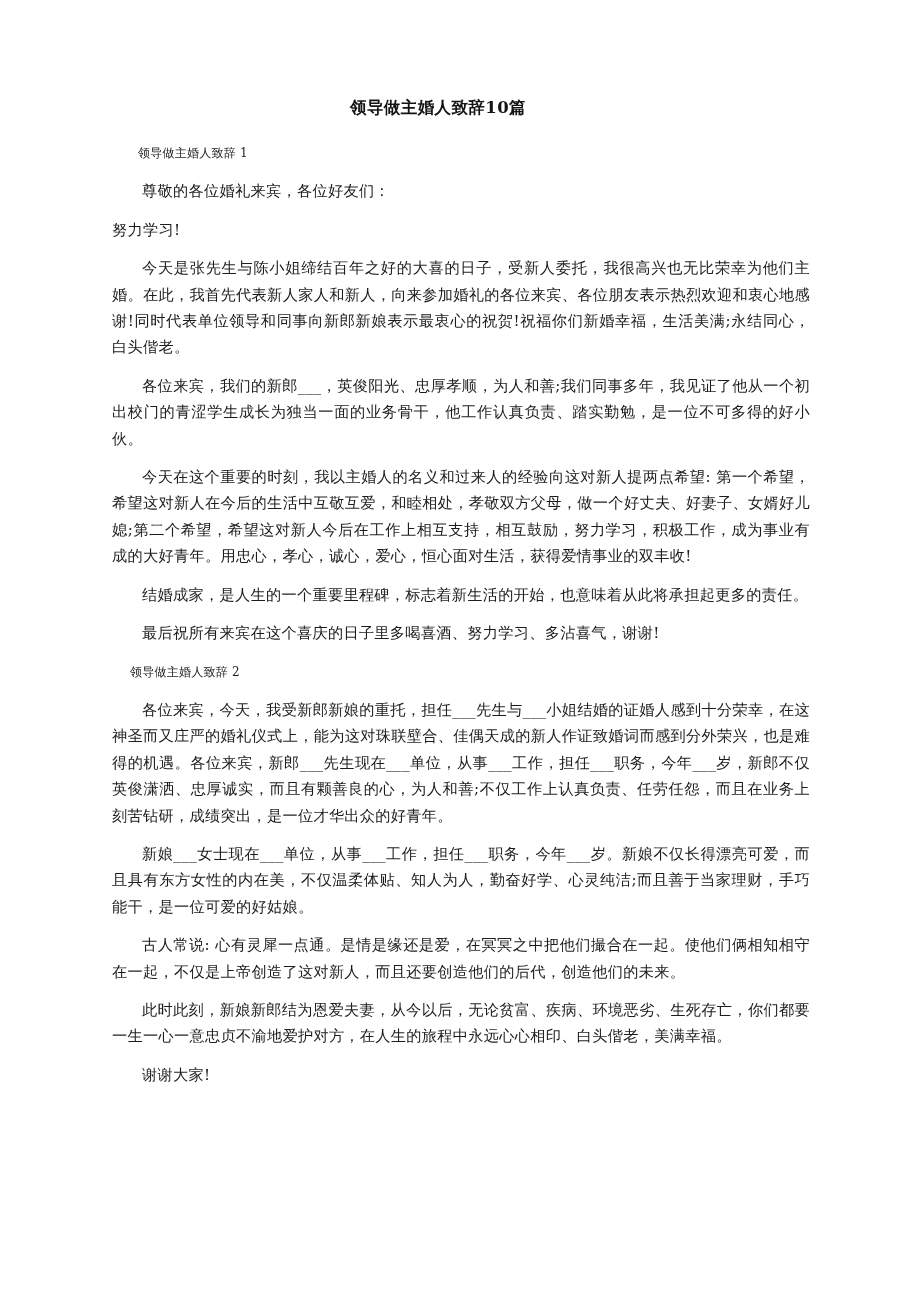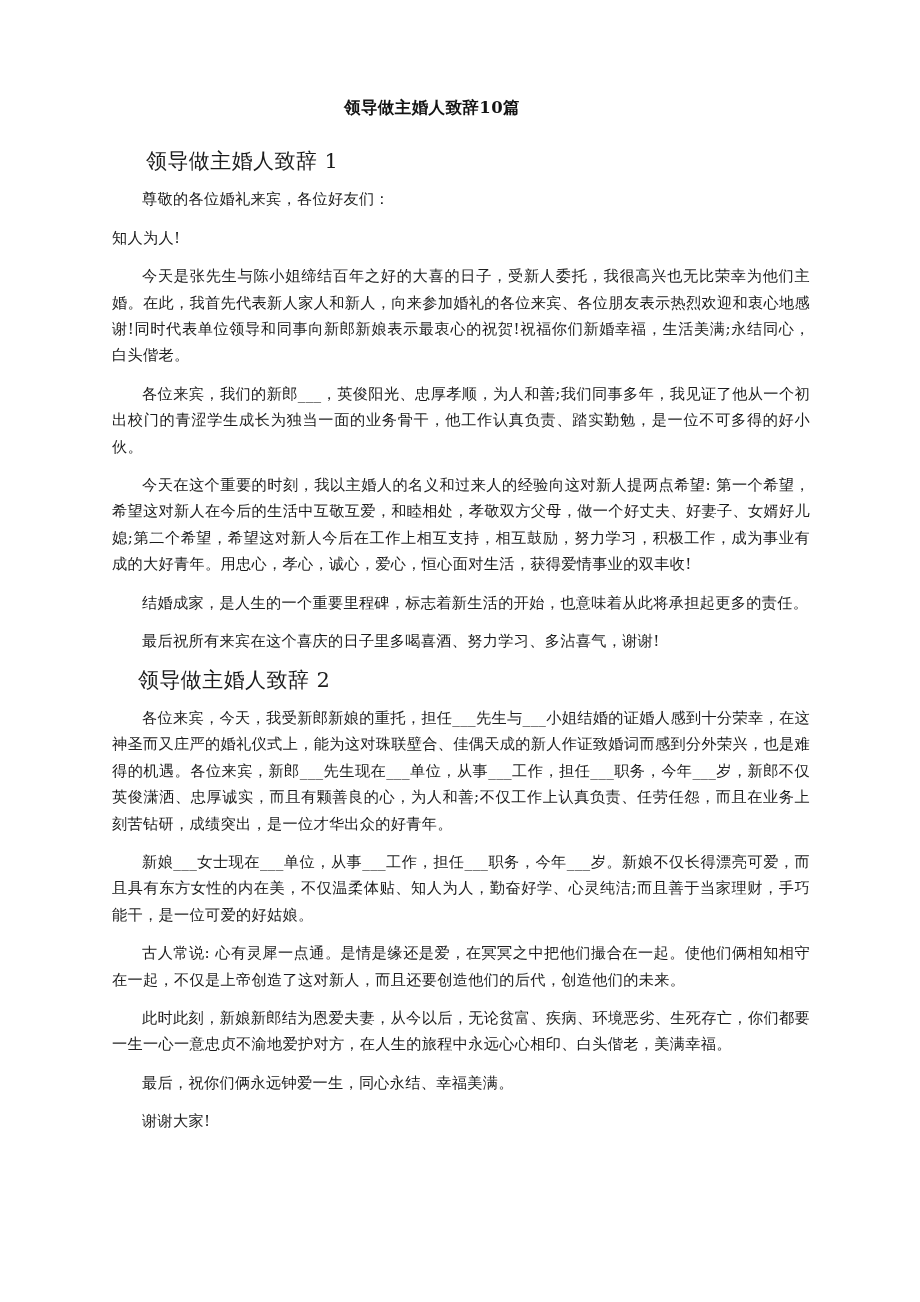--- a/index.html
+++ b/index.html
@@ -21,21 +21,21 @@
     position: absolute;
     left: 0;
     top: 0;
     width: 920px;
     height: 1302px;
     background: #fff;
   }
 
   .doc-title {
     position: absolute;
-    left: 4px;
+    left: 10px;
     top: 96px;
     width: 856px;
     text-align: center;
     font-size: 16.5px;
     font-weight: 700;
     letter-spacing: 0.4px;
     color: #141414;
     line-height: 1.5;
   }
 
@@ -52,22 +52,22 @@
     line-height: 26.4px;
     text-align: justify;
     text-justify: inter-ideograph;
     letter-spacing: 0.02em;
     color: #1c1c1c;
     word-break: break-all;
   }
 
   
   p.heading {
-    margin: 8px;
-    font-size: 21px;
+    margin: 0;
+    font-size: 12px;
     line-height: 26.4px;
     color: #1c1c1c;
     letter-spacing: 0.02em;
   }
   p.heading.first {
     text-indent: 38px;
   }
   p.heading.sub {
     text-indent: 30px;
   }
@@ -85,21 +85,21 @@
 <div class="page">
 
   <div class="doc-title">领导做主婚人致辞10篇</div>
 
   <div class="body-block">
 
     <p class="heading first">领导做主婚人致辞 1</p>
 
     <p class="para indent2">尊敬的各位婚礼来宾，各位好友们：</p>
 
-    <p class="para indent0">知人为人!</p>
+    <p class="para indent0">努力学习!</p>
 
     <p class="para indent2">今天是张先生与陈小姐缔结百年之好的大喜的日子，受新人委托，我很高兴也无比荣幸为他们主婚。在此，我首先代表新人家人和新人，向来参加婚礼的各位来宾、各位朋友表示热烈欢迎和衷心地感谢!同时代表单位领导和同事向新郎新娘表示最衷心的祝贺!祝福你们新婚幸福，生活美满;永结同心，白头偕老。</p>
 
     <p class="para indent2">各位来宾，我们的新郎___，英俊阳光、忠厚孝顺，为人和善;我们同事多年，我见证了他从一个初出校门的青涩学生成长为独当一面的业务骨干，他工作认真负责、踏实勤勉，是一位不可多得的好小伙。</p>
 
 
     <p class="para indent2">今天在这个重要的时刻，我以主婚人的名义和过来人的经验向这对新人提两点希望: 第一个希望，希望这对新人在今后的生活中互敬互爱，和睦相处，孝敬双方父母，做一个好丈夫、好妻子、女婿好儿媳;第二个希望，希望这对新人今后在工作上相互支持，相互鼓励，努力学习，积极工作，成为事业有成的大好青年。用忠心，孝心，诚心，爱心，恒心面对生活，获得爱情事业的双丰收!</p>
 
     <p class="para indent2">结婚成家，是人生的一个重要里程碑，标志着新生活的开始，也意味着从此将承担起更多的责任。</p>
 
@@ -108,20 +108,19 @@
     <p class="heading sub">领导做主婚人致辞 2</p>
 
     <p class="para indent2">各位来宾，今天，我受新郎新娘的重托，担任___先生与___小姐结婚的证婚人感到十分荣幸，在这神圣而又庄严的婚礼仪式上，能为这对珠联壁合、佳偶天成的新人作证致婚词而感到分外荣兴，也是难得的机遇。各位来宾，新郎___先生现在___单位，从事___工作，担任___职务，今年___岁，新郎不仅英俊潇洒、忠厚诚实，而且有颗善良的心，为人和善;不仅工作上认真负责、任劳任怨，而且在业务上刻苦钻研，成绩突出，是一位才华出众的好青年。</p>
 
     <p class="para indent2">新娘___女士现在___单位，从事___工作，担任___职务，今年___岁。新娘不仅长得漂亮可爱，而且具有东方女性的内在美，不仅温柔体贴、知人为人，勤奋好学、心灵纯洁;而且善于当家理财，手巧能干，是一位可爱的好姑娘。</p>
 
     <p class="para indent2">古人常说: 心有灵犀一点通。是情是缘还是爱，在冥冥之中把他们撮合在一起。使他们俩相知相守在一起，不仅是上帝创造了这对新人，而且还要创造他们的后代，创造他们的未来。</p>
 
     <p class="para indent2">此时此刻，新娘新郎结为恩爱夫妻，从今以后，无论贫富、疾病、环境恶劣、生死存亡，你们都要一生一心一意忠贞不渝地爱护对方，在人生的旅程中永远心心相印、白头偕老，美满幸福。</p>
 
-    <p class="para indent2">最后，祝你们俩永远钟爱一生，同心永结、幸福美满。</p>
 
     <p class="para indent2">谢谢大家!</p>
 
 
 
   </div>
 </div>
 
 </body></html>

